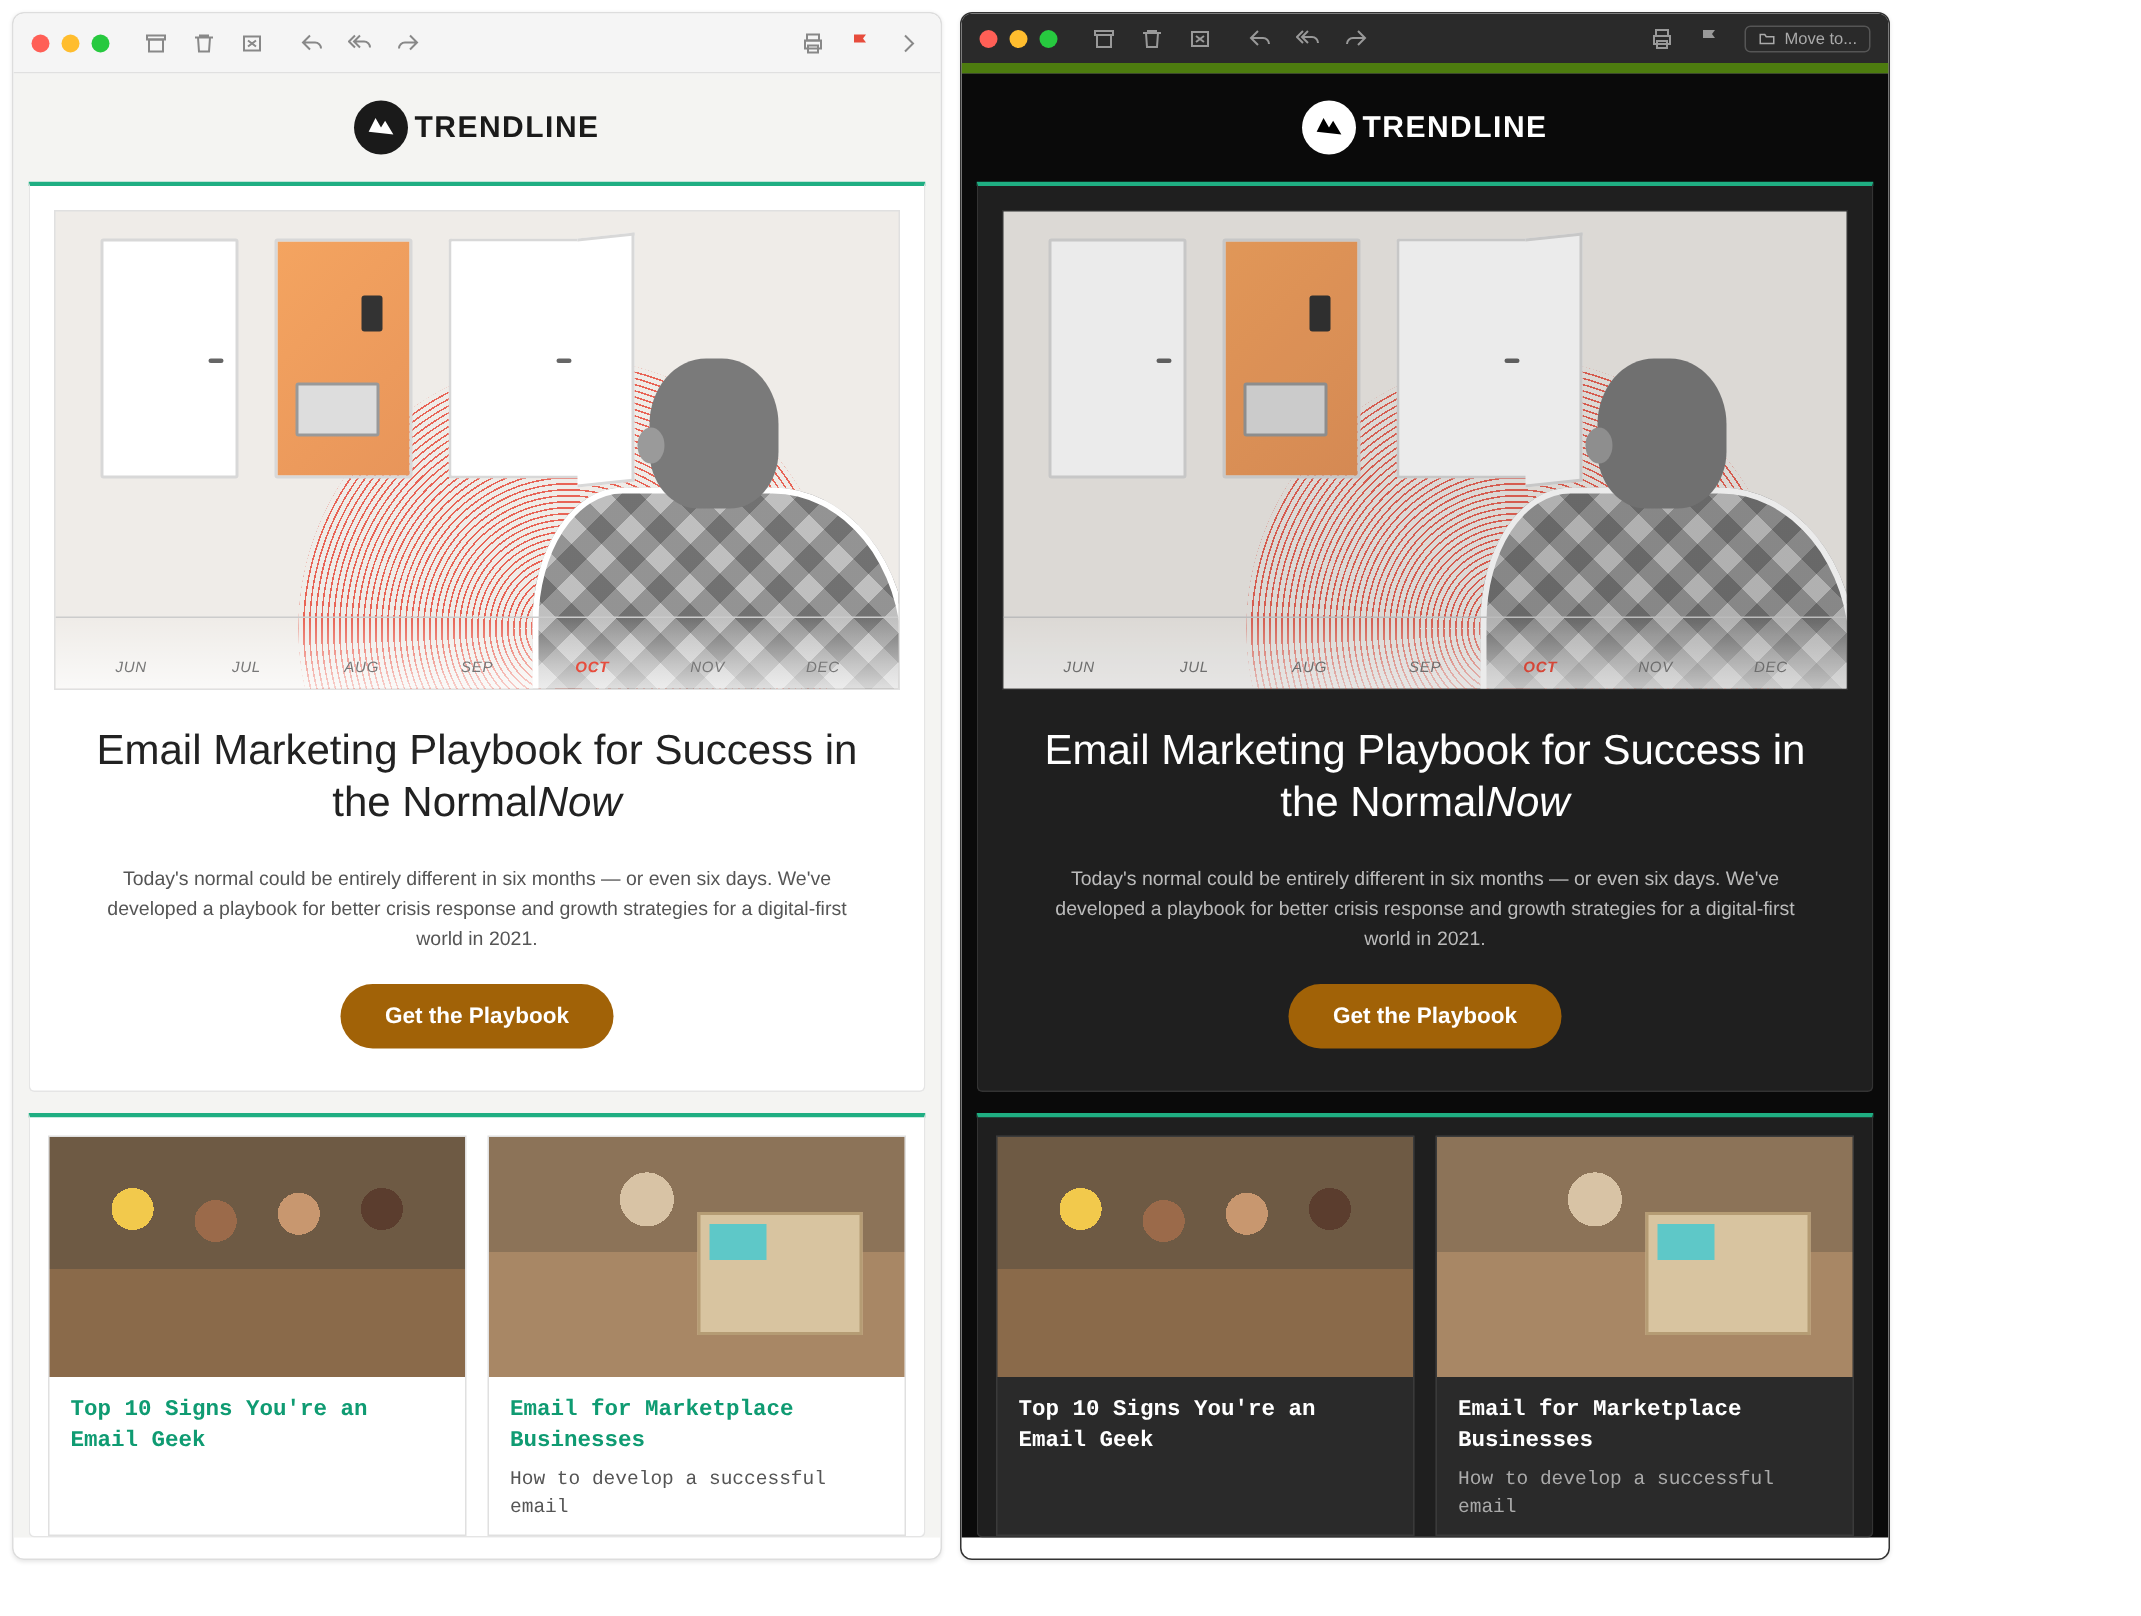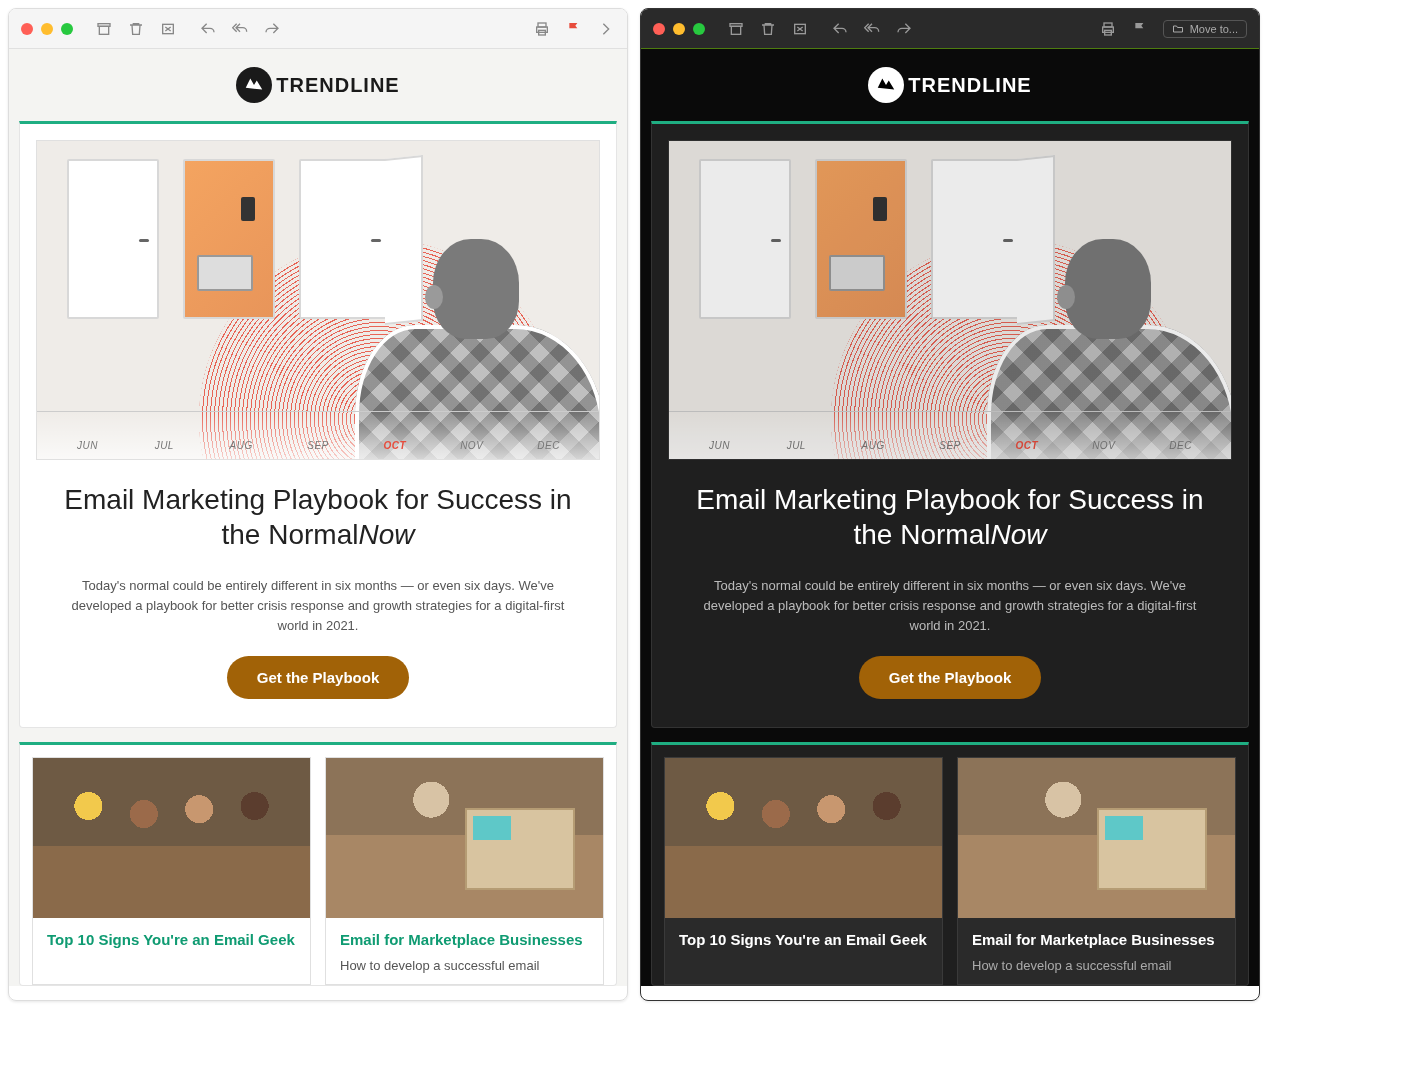--- a/index.html
+++ b/index.html
@@ -22,21 +22,21 @@
     height: 40px;
     display: flex;
     align-items: center;
     padding: 0 12px;
     gap: 8px;
     background: #f5f5f5;
     border-bottom: 1px solid #e0e0e0;
   }
   .dark .titlebar {
     background: #2a2a2a;
-    border-bottom: 1px solid #4d7c0f;
+    border-bottom: 7px solid #4d7c0f;
   }
   .traffic-lights { display: flex; gap: 8px; }
   .dot { width: 12px; height: 12px; border-radius: 50%; }
   .dot.red { background: #ff5f56; }
   .dot.yellow { background: #ffbd2e; }
   .dot.green { background: #27c93f; }
   .toolbar-icons { display: flex; gap: 14px; margin-left: 14px; align-items: center; }
   .toolbar-icons.right { margin-left: auto; }
   .tb-icon { width: 18px; height: 18px; display:flex; align-items:center; justify-content:center; color:#888; cursor:pointer; }
   .dark .tb-icon { color:#999; }
@@ -151,21 +151,21 @@
     font-size:13px; color:#555; text-align:center; line-height:1.55;
     margin: 10px 30px 13px 30px;
   }
   .dark .hero-desc { color:#bbb; }
   .cta-row { display:flex; justify-content:center; margin-top:20px; }
   .cta {
     background:#a16207; color:#fff; border:none; border-radius:30px;
     padding:13px 30px; font-size:15px; font-weight:600; cursor:pointer;
   }
 
-  .cards-section { padding: 12px 12px 0 12px; display:flex; gap:14px; }
+  .cards-section { padding: 12px 12px 0 12px; display:flex; gap:14px;font-family:Liberation Mono, monospace; }
   .card {
     flex:1; border:1px solid #e0e0e0; background:#fff;
   }
   .dark .card { background:#2a2a2a; border-color:#3a3a3a; }
   .card-img {
     height:160px; width:100%; position:relative; overflow:hidden;
   }
   .card-img.img1 {
     background:
       radial-gradient(circle at 20% 30%, #f2c94c 0 14px, transparent 14px),

